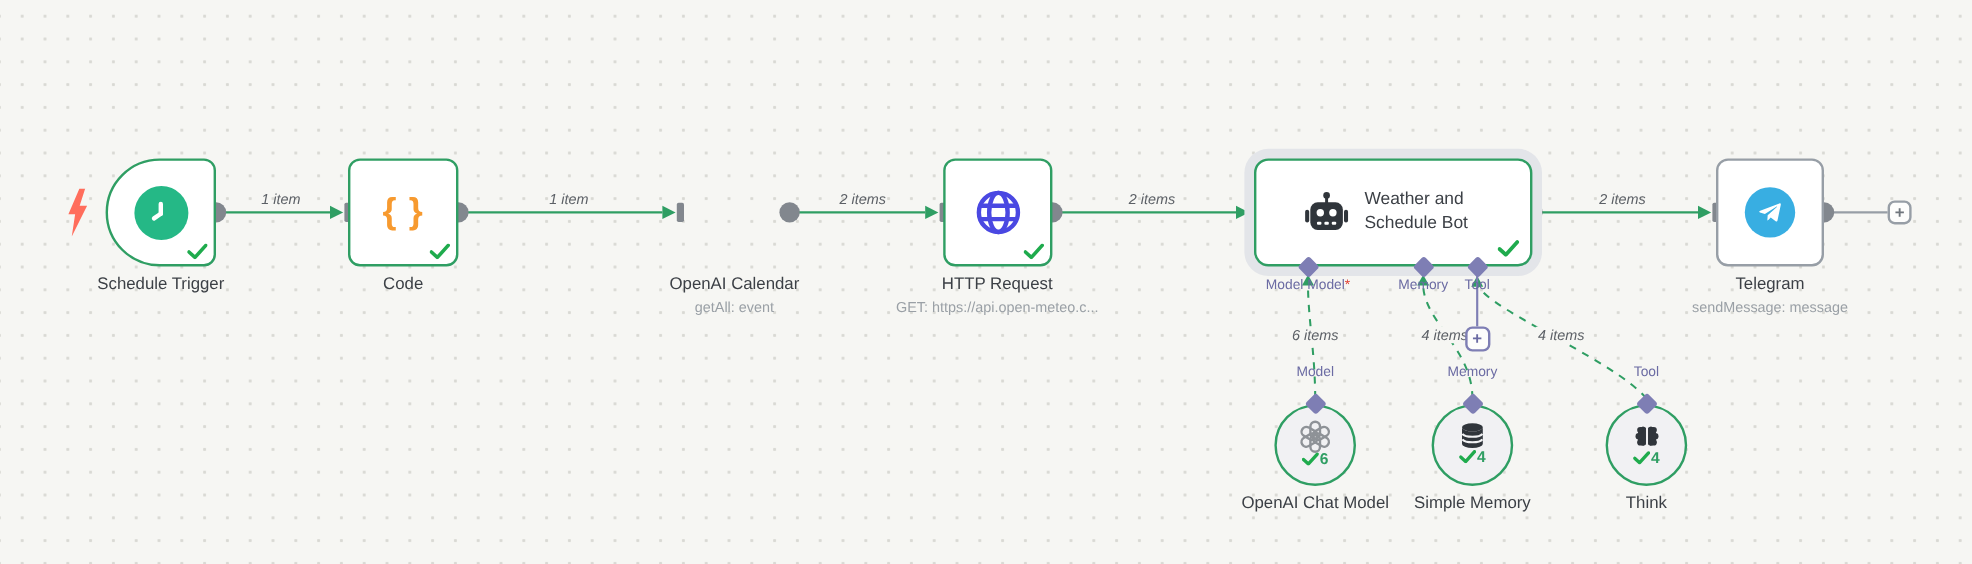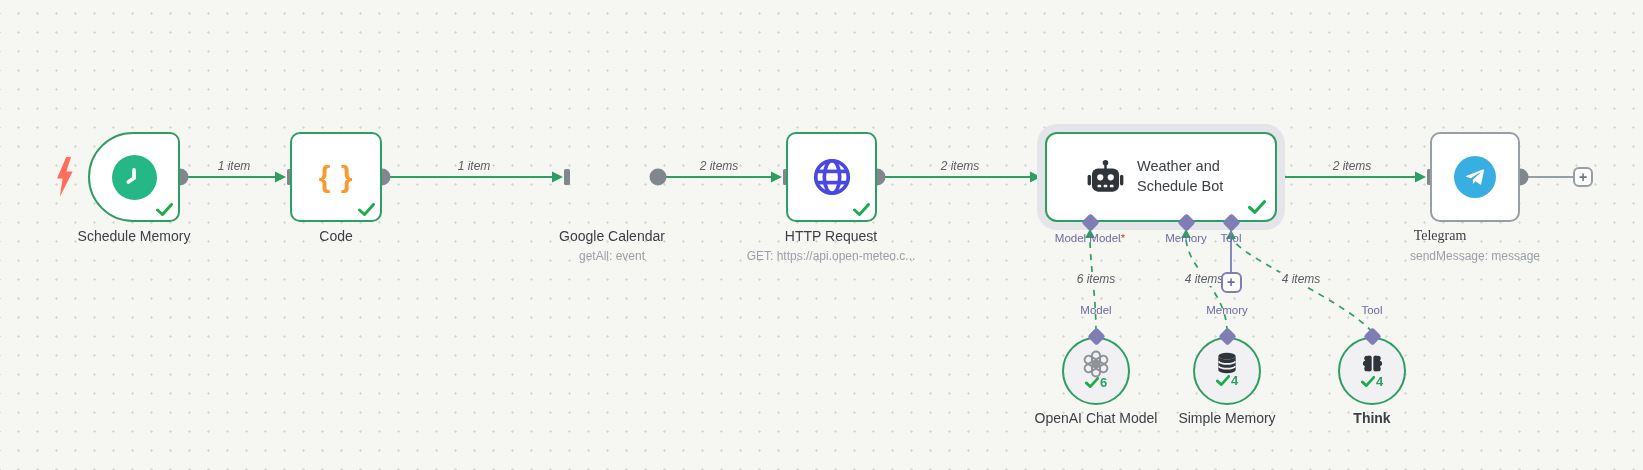--- a/index.html
+++ b/index.html
@@ -216,27 +216,27 @@
   <div class="node" style="left:1430px;width:90px;border-color:var(--gray_node);">
     <div class="tg-circle">
       <svg width="24" height="24" viewBox="0 0 24 24">
           <path fill="#fff" d="M9.78 18.65l.28-4.23 7.68-6.92c.34-.31-.07-.46-.52-.19L7.74 13.3 3.64 12c-.88-.25-.89-.86.2-1.3l15.97-6.16c.73-.33 1.43.18 1.15 1.3l-2.72 12.81c-.19.91-.74 1.13-1.5.71l-4.14-3.06-1.99 1.93c-.23.23-.42.42-.83.42z"></path>
         </svg>
     </div>
   </div>
 
   <div class="plus-btn gray" style="left:1573px;top:167px;">+</div>
 
-  <div class="node-label" style="left:134px;">Schedule Memory</div>
+  <div class="node-label" style="left:134px;">Schedule Trigger</div>
   <div class="node-label" style="left:336px;">Code</div>
-  <div class="node-label" style="left:612px;">Google Calendar</div>
+  <div class="node-label" style="left:612px;">OpenAI Calendar</div>
   <div class="node-subtitle" style="left:612px;">getAll: event</div>
   <div class="node-label" style="left:831px;">HTTP Request</div>
   <div class="node-subtitle" style="left:831px;">GET: https://api.open-meteo.c...</div>
-  <div class="node-label" style="left:1440px;font-family:Liberation Serif, serif;">Telegram</div>
+  <div class="node-label" style="left:1475px;">Telegram</div>
   <div class="node-subtitle" style="left:1475px;">sendMessage: message</div>
 
   <div class="conn-label" style="left:234px;top:159px;">1 item</div>
   <div class="conn-label" style="left:474px;top:159px;">1 item</div>
   <div class="conn-label" style="left:719px;top:159px;">2 items</div>
   <div class="conn-label" style="left:960px;top:159px;">2 items</div>
   <div class="conn-label" style="left:1352px;top:159px;">2 items</div>
   <div class="conn-label on-line" style="left:1096px;top:272px;">6 items</div>
   <div class="conn-label on-line" style="left:1204px;top:272px;">4 items</div>
   <div class="conn-label on-line" style="left:1301px;top:272px;">4 items</div>
@@ -310,15 +310,15 @@
     <div class="badge">
       <svg width="14" height="11" viewBox="0 0 17 13">
           <polyline points="1.5,7 6.5,11.5 15.5,1.5" fill="none" stroke="var(--check_green)" stroke-width="3.4" stroke-linecap="round" stroke-linejoin="round"></polyline>
         </svg>
       <span class="count">4</span>
     </div>
   </div>
 
   <div class="node-label" style="left:1096px;top:410px;">OpenAI Chat Model</div>
   <div class="node-label" style="left:1227px;top:410px;">Simple Memory</div>
-  <div class="node-label" style="left:1372px;top:410px;font-weight:bold;">Think</div>
+  <div class="node-label" style="left:1372px;top:410px;">Think</div>
 
 </div>
 
 </body></html>

